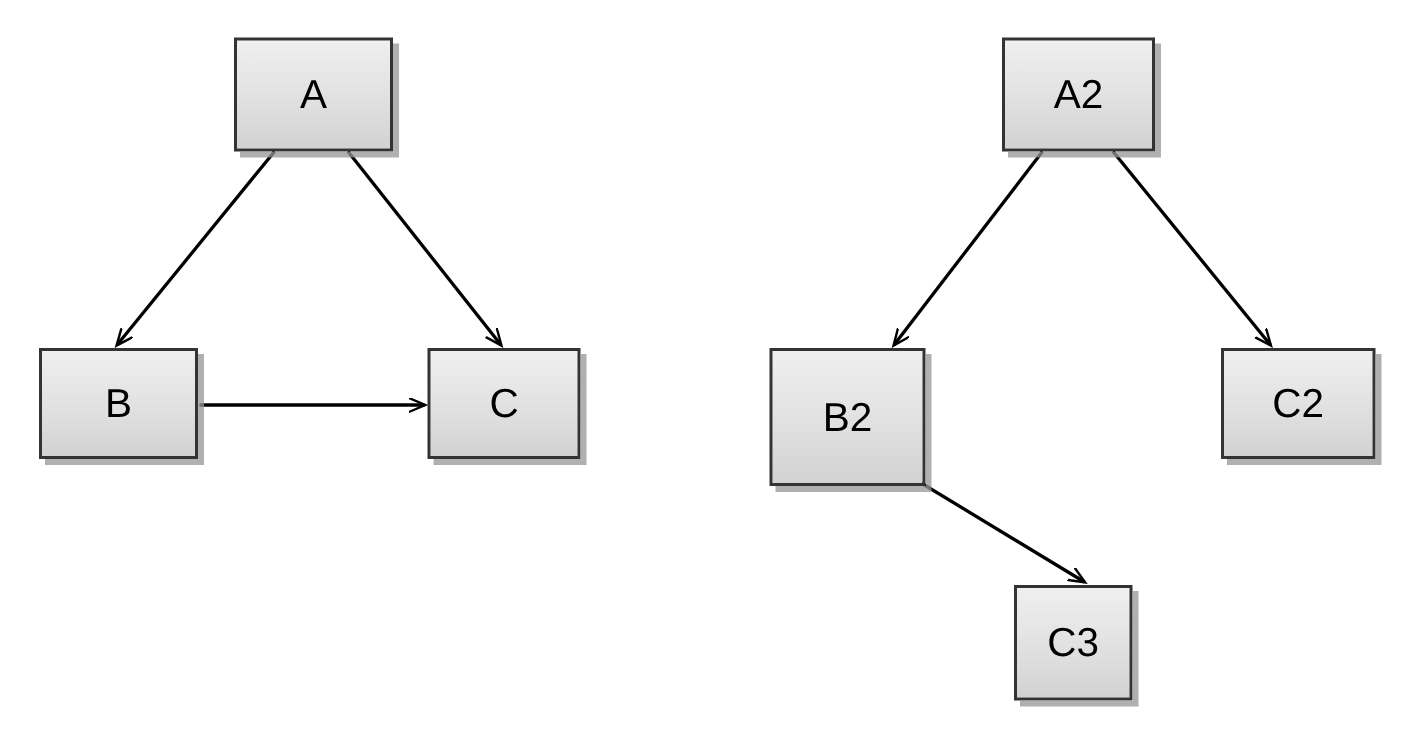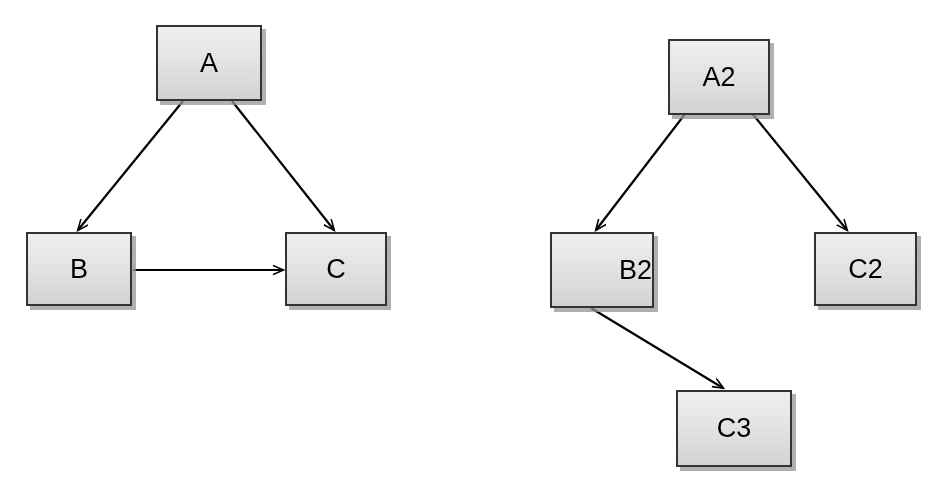--- a/index.html
+++ b/index.html
@@ -72,29 +72,29 @@
   </div>
 
   <div class="node" id="node-B" style="left: 26px; top: 232px; width: 106px; height: 74px;">
     <span class="node-label">B</span>
   </div>
 
   <div class="node" id="node-C" style="left: 285px; top: 232px; width: 102px; height: 74px;">
     <span class="node-label">C</span>
   </div>
 
-  <div class="node" id="node-A2" style="left: 668px; top: 39px; width: 102px; height: 76px;">
+  <div class="node" id="node-A2" style="left: 668px; top: 25px; width: 102px; height: 76px;">
     <span class="node-label">A2</span>
   </div>
 
-  <div class="node" id="node-B2" style="left: 550px; top: 232px; width: 104px; height: 76px; justify-content: flex-end;">
+  <div class="node" id="node-B2" style="left: 513px; top: 232px; width: 104px; height: 92px;">
     <span class="node-label">B2</span>
   </div>
 
   <div class="node" id="node-C2" style="left: 799px; top: 232px; width: 103px; height: 74px; margin-left: 15px;">
     <span class="node-label">C2</span>
   </div>
 
-  <div class="node" id="node-C3" style="left: 676px; top: 390px; width: 116px; height: 77px;">
+  <div class="node" id="node-C3" style="left: 676px; top: 390px; width: 79px; height: 77px;">
     <span class="node-label">C3</span>
   </div>
 
 </div>
 
 </body></html>

